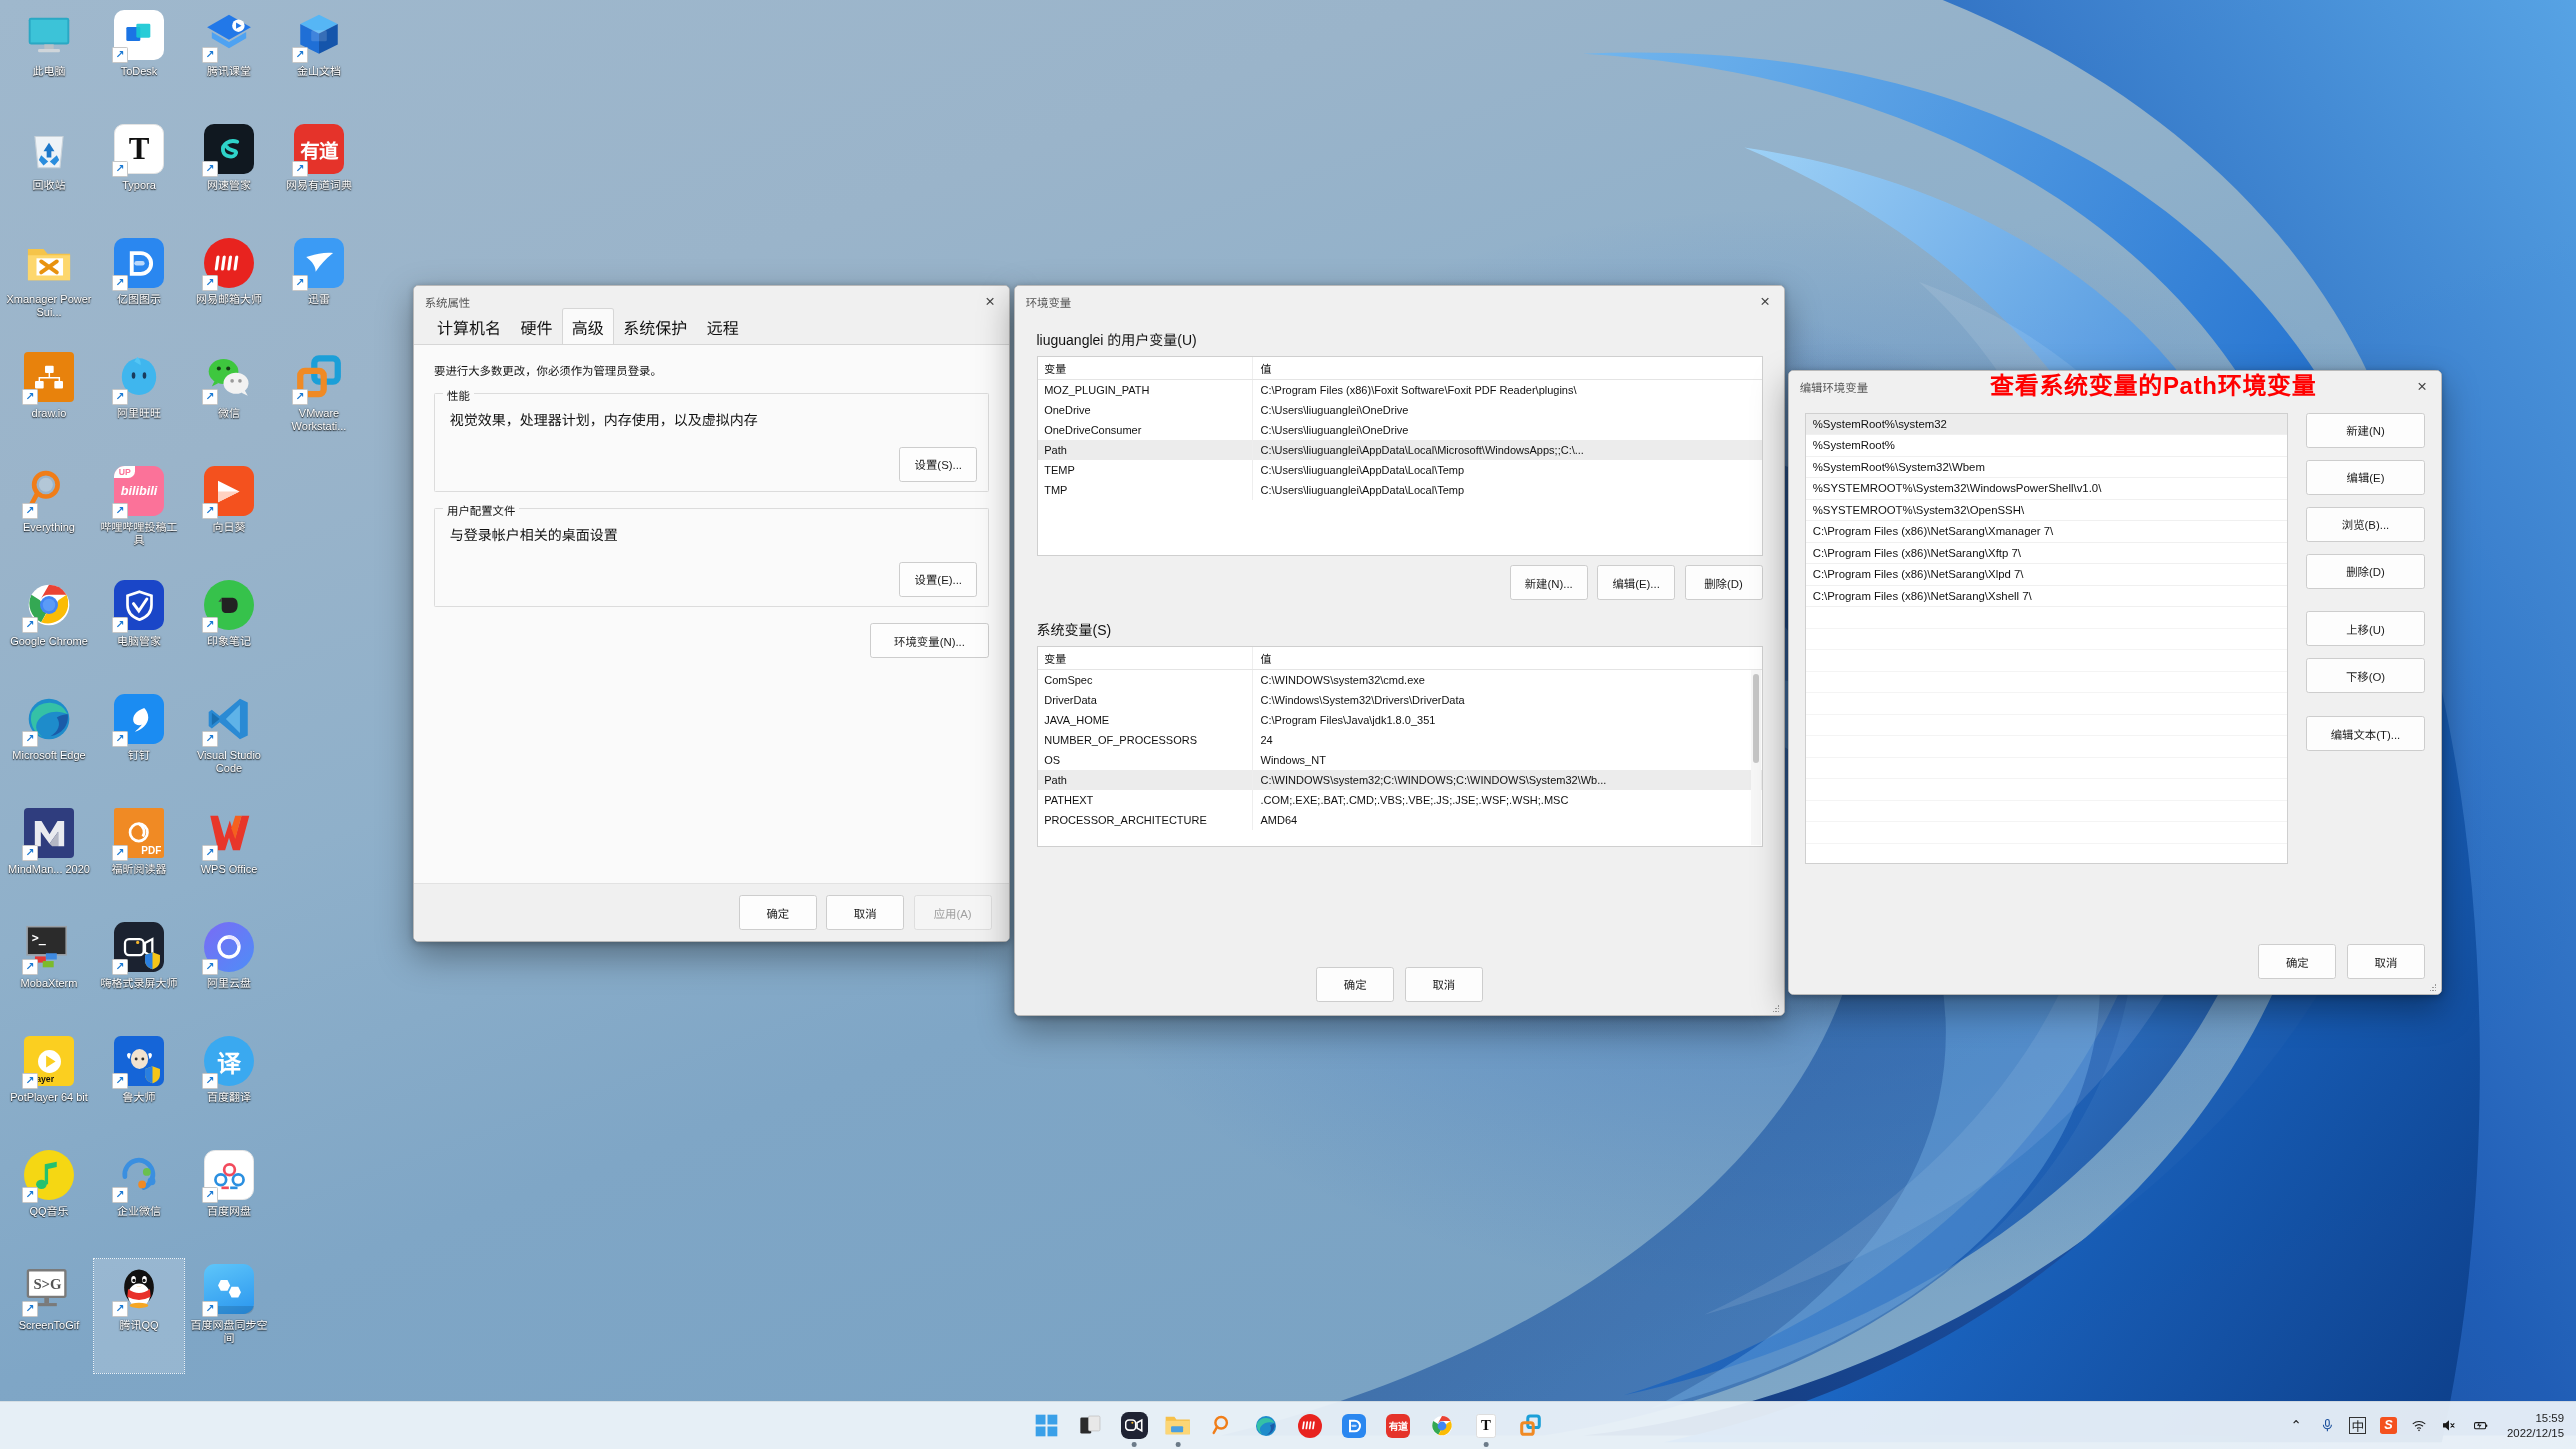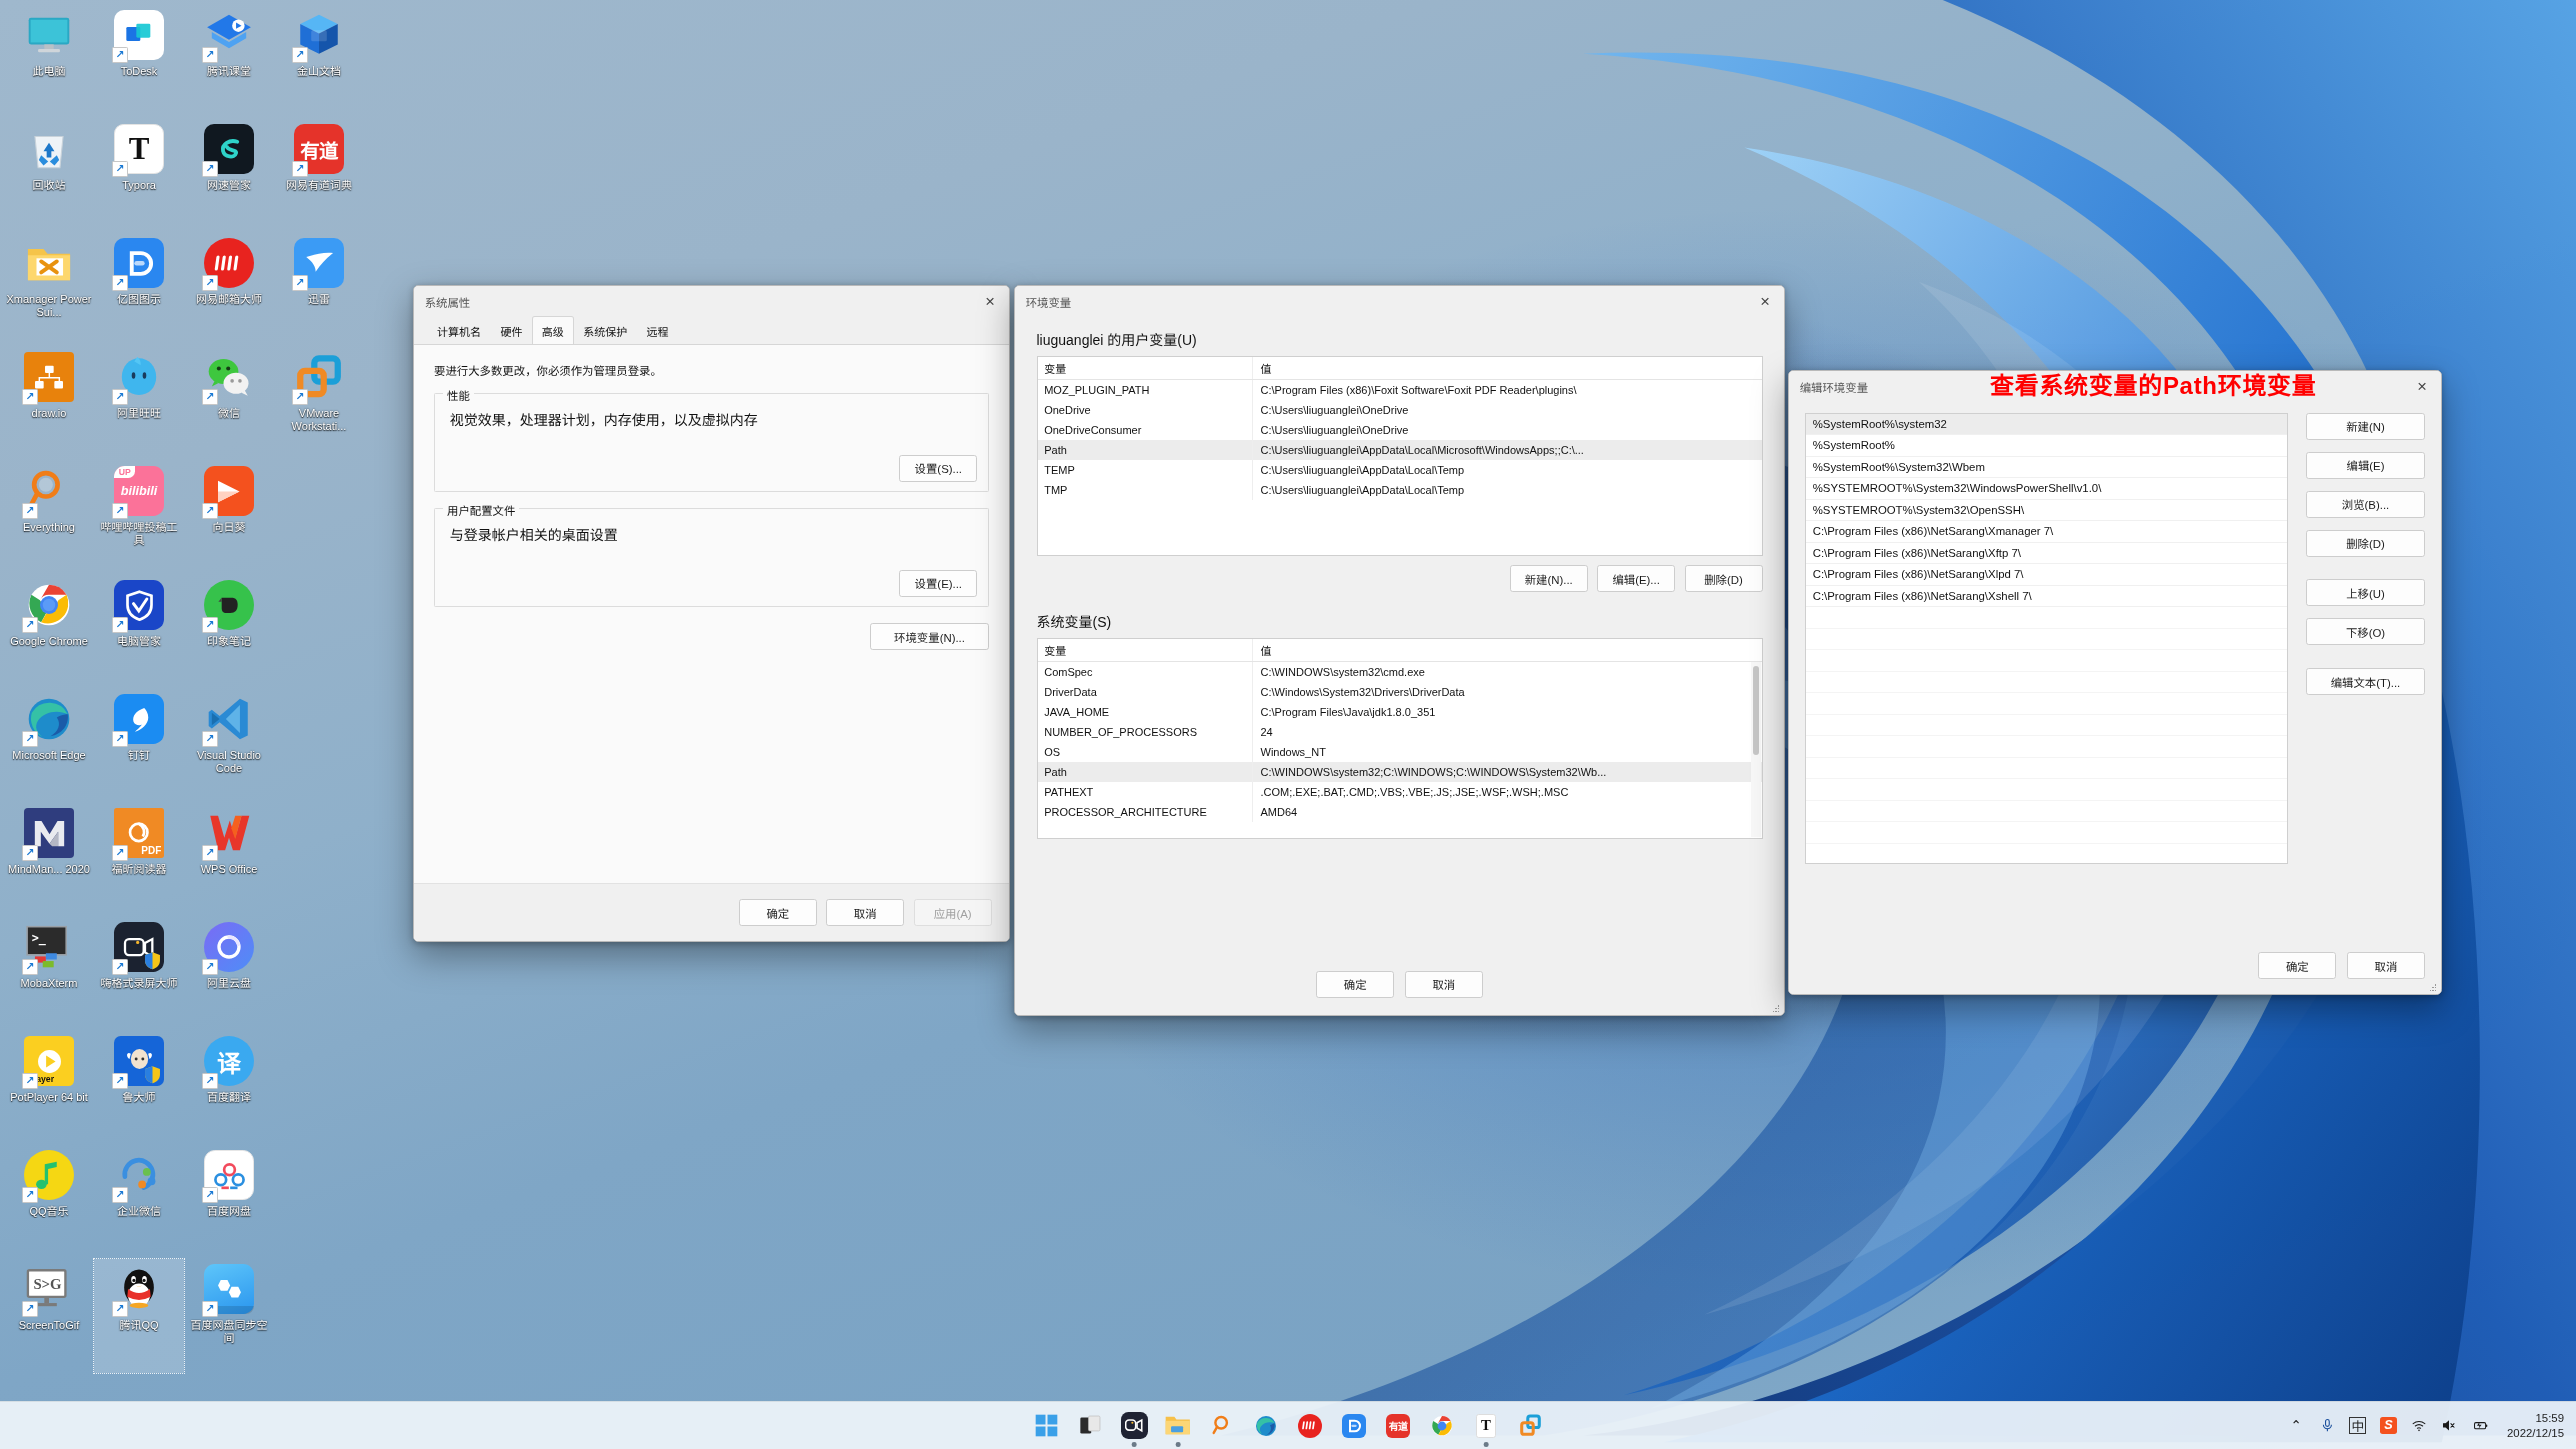--- a/index.html
+++ b/index.html
@@ -112,40 +112,40 @@
   }
 
   
   .btn {
     background: #fdfdfd;
     border: 0.7px solid #cdcdcd;
     border-radius: 2.7px;
     font-size: 11.4px;
     color: #1a1a1a;
     padding: 0 6.7px;
-    height: 27px;
+    height: 35px;
     min-width: 78px;
     display:flex; align-items:center; justify-content:center;
     font-family: "Liberation Sans", "DejaVu Sans", sans-serif;
     white-space: nowrap;
   }
   .btn.disabled { color:#a0a0a0; background:#f5f5f5; border-color:#dedede; }
 
   
   #sysprops { left: 413px; top: 285px; width: 597px; height: 657px; }
   .tabstrip {
     display:flex; align-items:flex-end;
     padding: 0 13.4px;
     height: 28px;
     border-bottom: 0.7px solid #d6d6d6;
     background: #f0f0f0;
     gap: 0px;
   }
   .tab {
-    font-size: 11px;
+    font-size: 16px;
     padding: 5.4px 8.7px 5.4px 8.7px;
     border: 0.7px solid transparent;
     border-bottom: none;
     color:#111;
     background: transparent;
     position: relative; top:0;
   }
   .tab.active {
     background:#fafafa;
     border-color:#d6d6d6;

